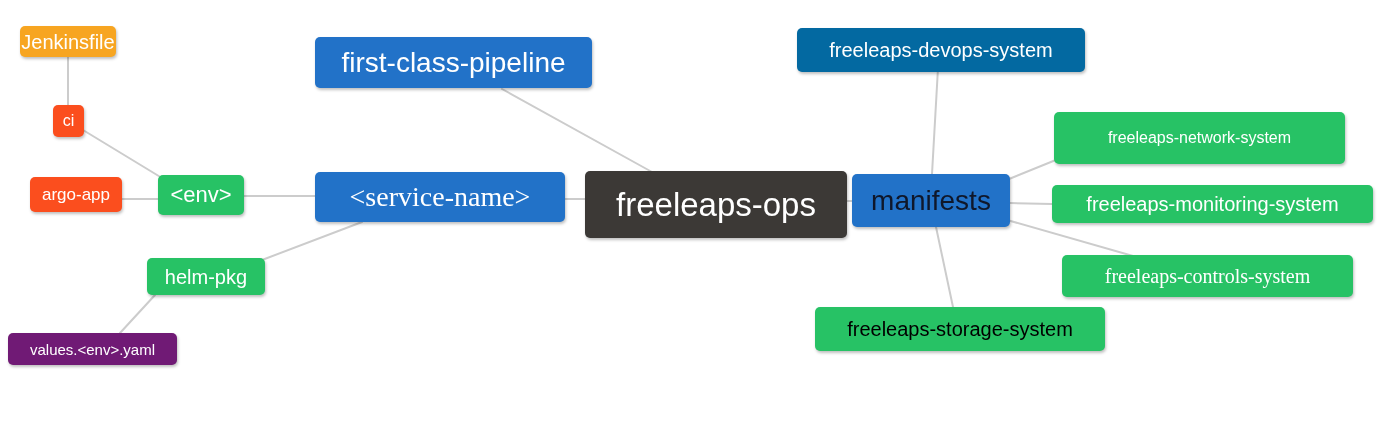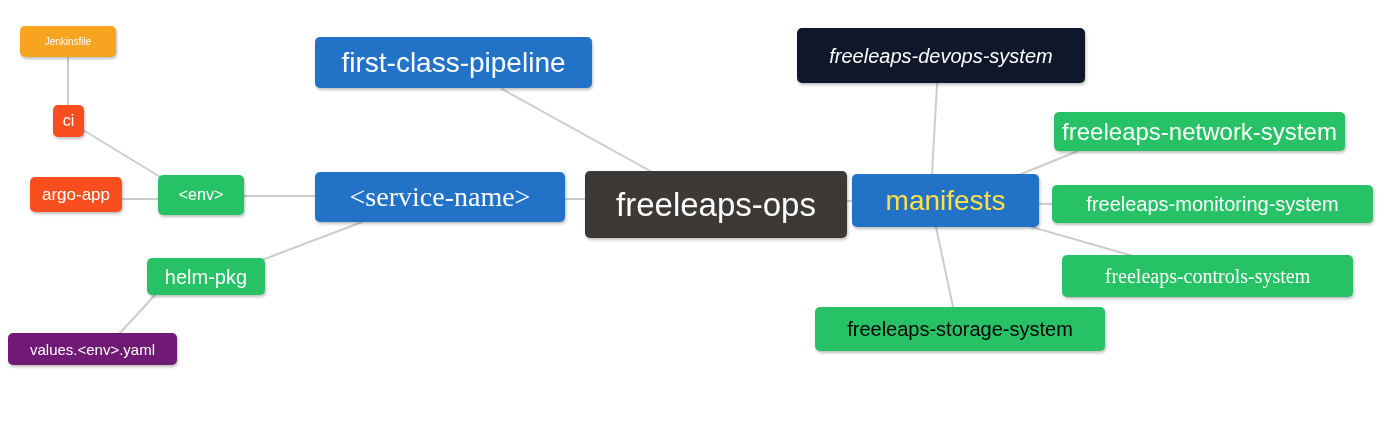--- a/index.html
+++ b/index.html
@@ -52,29 +52,29 @@
       <line x1="502" y1="89" x2="652" y2="172" stroke="#cccccc" stroke-width="2" stroke-linecap="round"></line>
       <line x1="565" y1="199" x2="585" y2="199" stroke="#cccccc" stroke-width="2" stroke-linecap="round"></line>
       <line x1="847" y1="201" x2="852" y2="201" stroke="#cccccc" stroke-width="2" stroke-linecap="round"></line>
       <line x1="938" y1="68" x2="932" y2="174" stroke="#cccccc" stroke-width="2" stroke-linecap="round"></line>
       <line x1="1009" y1="179" x2="1078" y2="151" stroke="#cccccc" stroke-width="2" stroke-linecap="round"></line>
       <line x1="1010" y1="203" x2="1052" y2="204" stroke="#cccccc" stroke-width="2" stroke-linecap="round"></line>
       <line x1="1007" y1="220" x2="1133" y2="256" stroke="#cccccc" stroke-width="2" stroke-linecap="round"></line>
       <line x1="936" y1="227" x2="953" y2="307" stroke="#cccccc" stroke-width="2" stroke-linecap="round"></line>
     </svg>
   <div>
-      <div class="node" style="left: 20px; top: 26px; width: 96px; height: 31px; font-size: 10px; background: rgb(247, 165, 33); color: rgb(255, 255, 255);">Jenkinsfile</div>
+      <div class="node" style="left: 20px; top: 26px; width: 96px; height: 31px; font-size: 20px; background: rgb(247, 165, 33); color: rgb(255, 255, 255);">Jenkinsfile</div>
       <div class="node" style="left: 53px; top: 105px; width: 31px; height: 32px; font-size: 16px; background: rgb(251, 78, 30); color: rgb(255, 255, 255);">ci</div>
       <div class="node" style="left: 30px; top: 177px; width: 92px; height: 35px; font-size: 17px; background: rgb(251, 78, 30); color: rgb(255, 255, 255);">argo-app</div>
-      <div class="node" style="left: 158px; top: 175px; width: 86px; height: 40px; font-size: 16px; background: rgb(39, 194, 101); color: rgb(255, 255, 255); text-align: right;">&lt;env&gt;</div>
+      <div class="node" style="left: 158px; top: 175px; width: 86px; height: 40px; font-size: 22px; background: rgb(39, 194, 101); color: rgb(255, 255, 255); text-align: right;">&lt;env&gt;</div>
       <div class="node" style="left: 147px; top: 258px; width: 118px; height: 37px; font-size: 20px; background: rgb(39, 194, 101); color: rgb(255, 255, 255); text-align: center;">helm-pkg</div>
       <div class="node" style="left: 8px; top: 333px; width: 169px; height: 32px; font-size: 15px; background: #701a75; color: rgb(255, 255, 255);">values.&lt;env&gt;.yaml</div>
       <div class="node" style="left: 315px; top: 37px; width: 277px; height: 51px; font-size: 28px; background: rgb(34, 114, 200); color: rgb(255, 255, 255);">first-class-pipeline</div>
       <div class="node" style="left: 315px; top: 172px; width: 250px; height: 50px; font-size: 28px; background: rgb(34, 114, 200); color: rgb(255, 255, 255); font-family: Liberation Serif, serif;">&lt;service-name&gt;</div>
       <div class="node" style="left: 585px; top: 171px; width: 262px; height: 67px; font-size: 33px; background: rgb(60, 57, 54); color: rgb(255, 255, 255);">freeleaps-ops</div>
-      <div class="node" style="left: 852px; top: 174px; width: 187px; height: 53px; font-size: 28px; background: rgb(34, 114, 200); color: #fde047;">manifests</div>
-      <div class="node" style="left: 797px; top: 28px; width: 288px; height: 55px; font-size: 20px; background: #0f172a; color: rgb(255, 255, 255); font-style: italic;">freeleaps-devops-system</div>
-      <div class="node" style="left: 1054px; top: 112px; width: 291px; height: 39px; font-size: 24px; background: rgb(39, 194, 101); color: rgb(255, 255, 255);">freeleaps-network-system</div>
+      <div class="node" style="left: 852px; top: 174px; width: 158px; height: 53px; font-size: 28px; background: rgb(34, 114, 200); color: #0f172a;">manifests</div>
+      <div class="node" style="left: 797px; top: 28px; width: 288px; height: 44px; font-size: 20px; background: #0369a1; color: rgb(255, 255, 255);">freeleaps-devops-system</div>
+      <div class="node" style="left: 1054px; top: 112px; width: 291px; height: 52px; font-size: 16px; background: rgb(39, 194, 101); color: rgb(255, 255, 255);">freeleaps-network-system</div>
       <div class="node" style="left: 1052px; top: 185px; width: 321px; height: 38px; font-size: 20px; background: rgb(39, 194, 101); color: rgb(255, 255, 255);">freeleaps-monitoring-system</div>
       <div class="node" style="left: 1062px; top: 255px; width: 291px; height: 42px; font-size: 20px; background: rgb(39, 194, 101); color: rgb(255, 255, 255); font-family: Liberation Serif, serif;">freeleaps-controls-system</div>
       <div class="node" style="left: 815px; top: 307px; width: 290px; height: 44px; font-size: 20px; background: rgb(39, 194, 101); color: #000000;">freeleaps-storage-system</div>
     </div>
 </div>
 
 </body></html>

